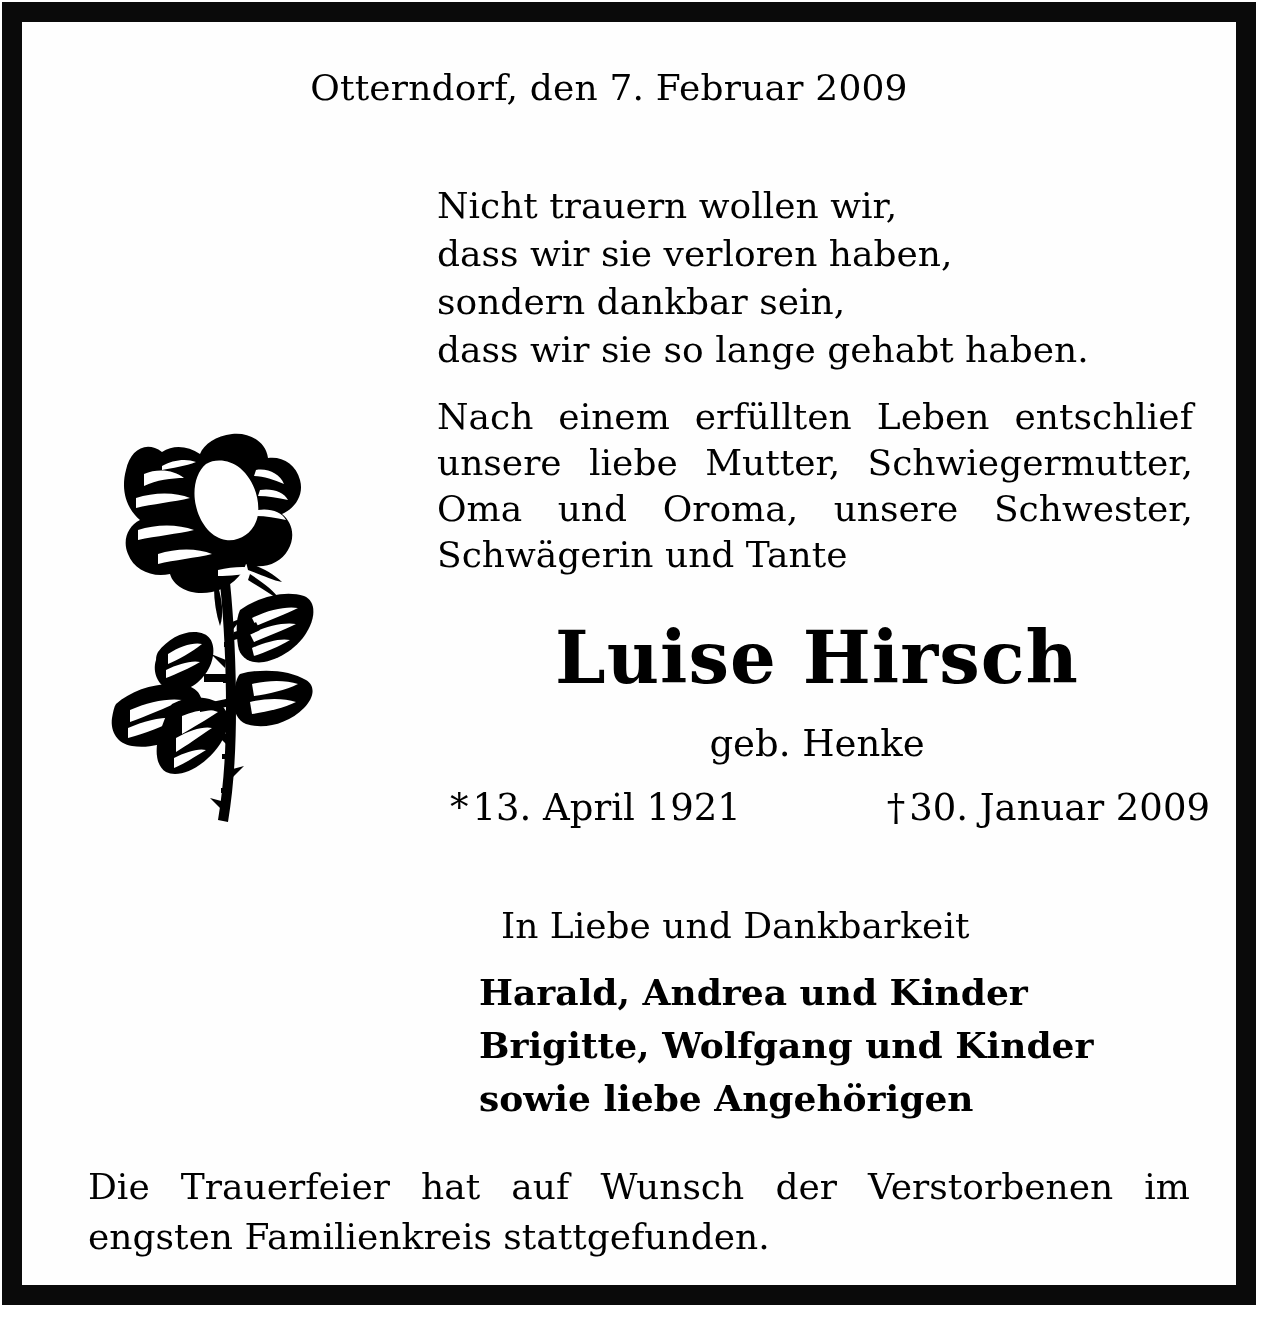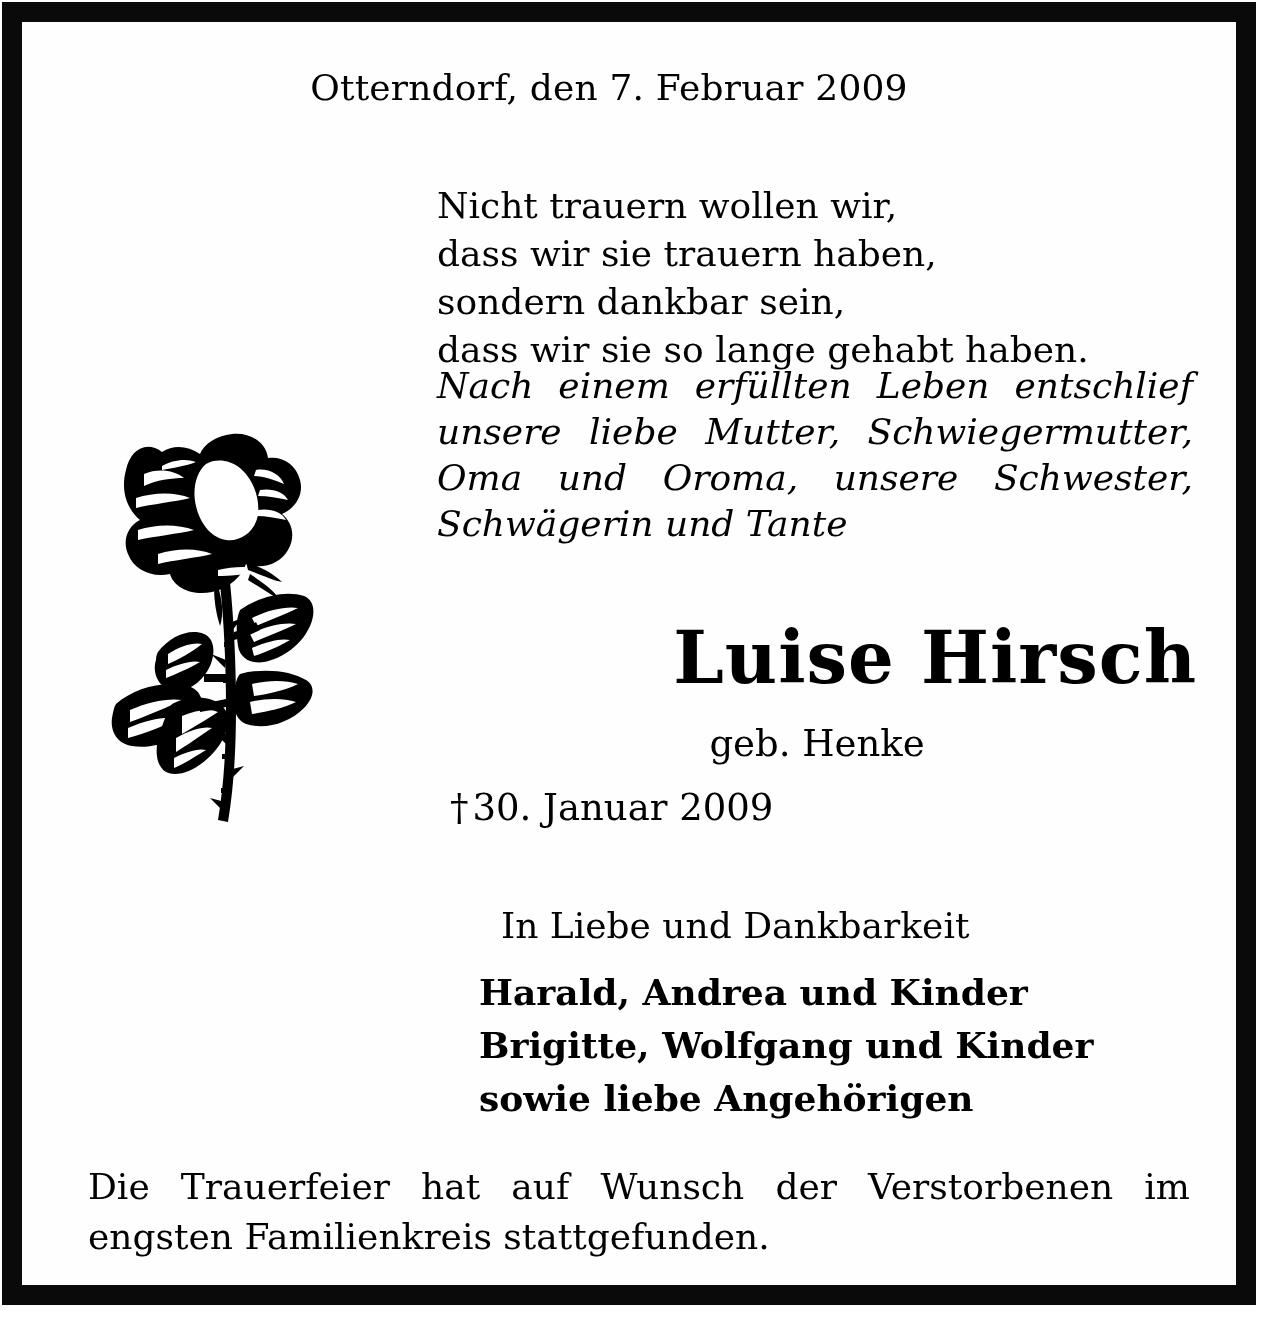--- a/index.html
+++ b/index.html
@@ -56,37 +56,36 @@
     line-height: 48px;
     text-align: left;
     margin-top: 34px;
   }
   .poem div { white-space: nowrap; }
 
   
   .intro {
     position: absolute;
     left: 415px;
-    top: 341px;
+    top: 372px;
     width: 756px;
     font-size: 36px;
     line-height: 46px;
     text-align: justify;
     text-align-last: left;
     hyphens: manual;
-    font-style: italic;
   }
 
   
   .name {
     position: absolute;
     left: 415px;
     top: 595px;
     width: 760px;
-    text-align: right;
+    text-align: center;
     font-size: 72px;
     font-weight: bold;
     letter-spacing: 1px;
     line-height: 82px;
     white-space: nowrap;
   }
   .maiden {
     position: absolute;
     left: 415px;
     top: 700px;
@@ -268,31 +267,32 @@
 
           <path d="M100 330 C112 328, 122 326, 130 324 L130 332 C122 334, 112 336, 100 338 Z"></path>
           <path d="M104 300 C114 300, 124 300, 132 300 L132 308 C124 308, 114 308, 104 308 Z"></path>
           <path d="M134 258 C142 256, 150 252, 156 248 L160 256 C152 260, 142 264, 134 266 Z"></path>
         </g>
       </svg>
     </div>
 
     <div class="poem">
       <div>Nicht trauern wollen wir,</div>
-      <div>dass wir sie trauern haben,</div>
+      <div>dass wir sie verloren haben,</div>
       <div>sondern dankbar sein,</div>
       <div>dass wir sie so lange gehabt haben.</div>
     </div>
 
     <div class="intro">Nach einem erfüllten Leben entschlief unsere liebe Mutter, Schwiegermutter, Oma und Oroma, unsere Schwester, Schwägerin und Tante</div>
 
     <div class="name">Luise Hirsch</div>
     <div class="maiden">geb. Henke</div>
 
     <div class="dates">
+      <span><span class="sym">*</span><span>13. April 1921</span></span>
       <span><span class="sym">†</span><span>30. Januar 2009</span></span>
     </div>
 
     <div class="gratitude">In Liebe und Dankbarkeit</div>
     <div class="family">
       <div>Harald, Andrea und Kinder</div>
       <div>Brigitte, Wolfgang und Kinder</div>
       <div>sowie liebe Angehörigen</div>
     </div>
 

